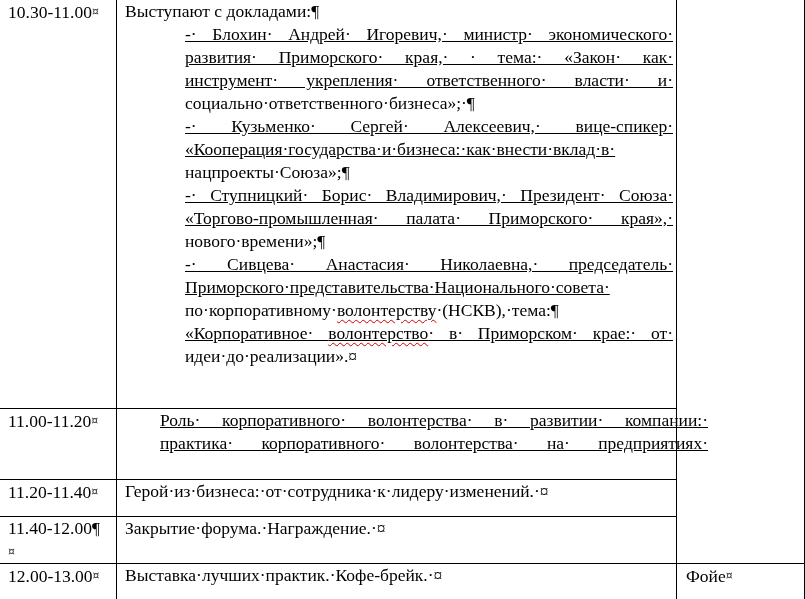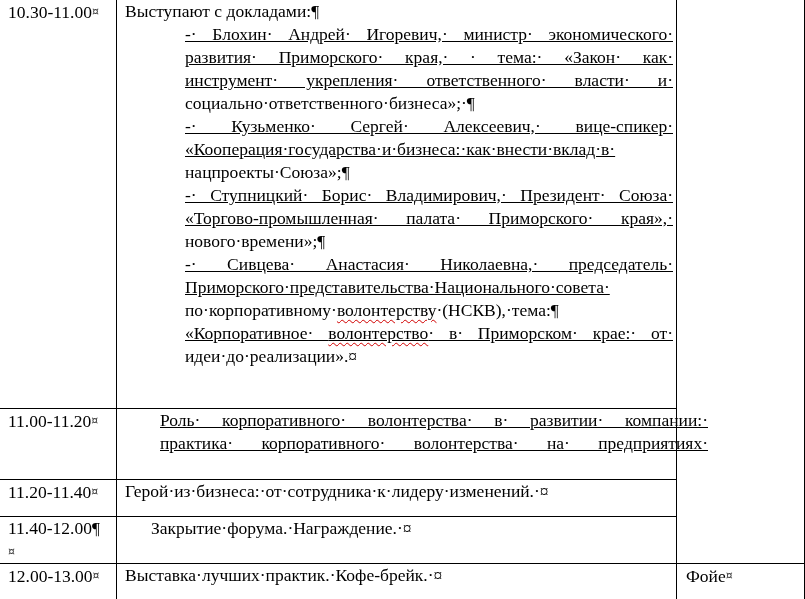--- a/index.html
+++ b/index.html
@@ -130,21 +130,21 @@
     <span>11.20-11.40</span><span class="mark">¤</span>
   </div>
   <div class="cell-text" style="left:125px; top:480px;">
     <span>Герой·из·бизнеса:·от·сотрудника·к·лидеру·изменений.·¤</span>
   </div>
 
   <div class="cell-text" style="left:8px; top:517px;">
     <span>11.40-12.00</span><span class="pilcrow">¶</span><br>
     <span class="mark">¤</span>
   </div>
-  <div class="cell-text" style="left:125px; top:517px;margin-left:26px;">
+  <div class="cell-text" style="left:125px; top:517px;">
     <span>Закрытие·форума.·Награждение.·¤</span>
   </div>
 
   <div class="cell-text" style="left:8px; top:564px;">
     <span>12.00-13.00</span><span class="mark">¤</span>
   </div>
   <div class="cell-text" style="left:125px; top:564px;">
     <span>Выставка·лучших·практик.·Кофе-брейк.·¤</span>
   </div>
   <div class="cell-text" style="left:686px; top:564px;">

